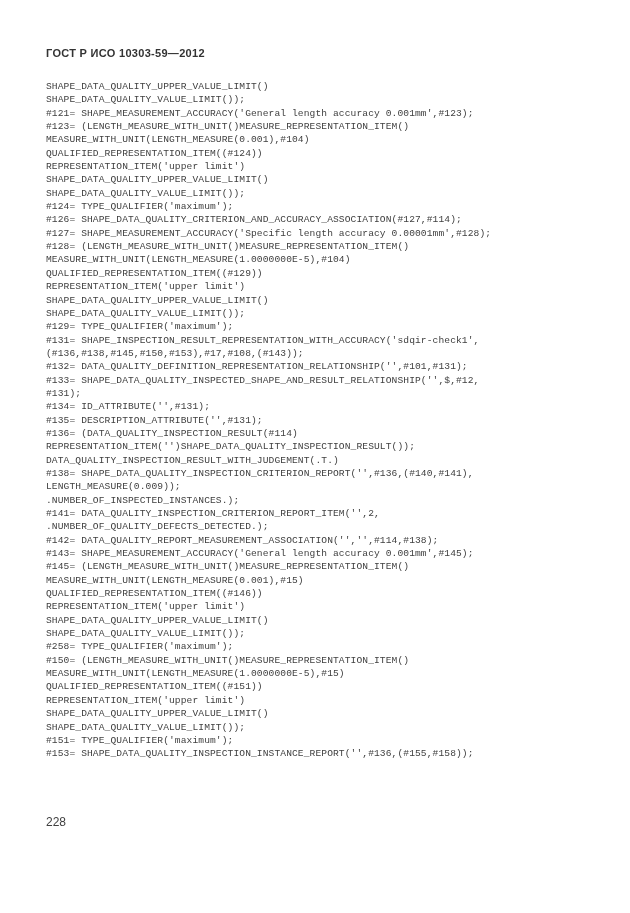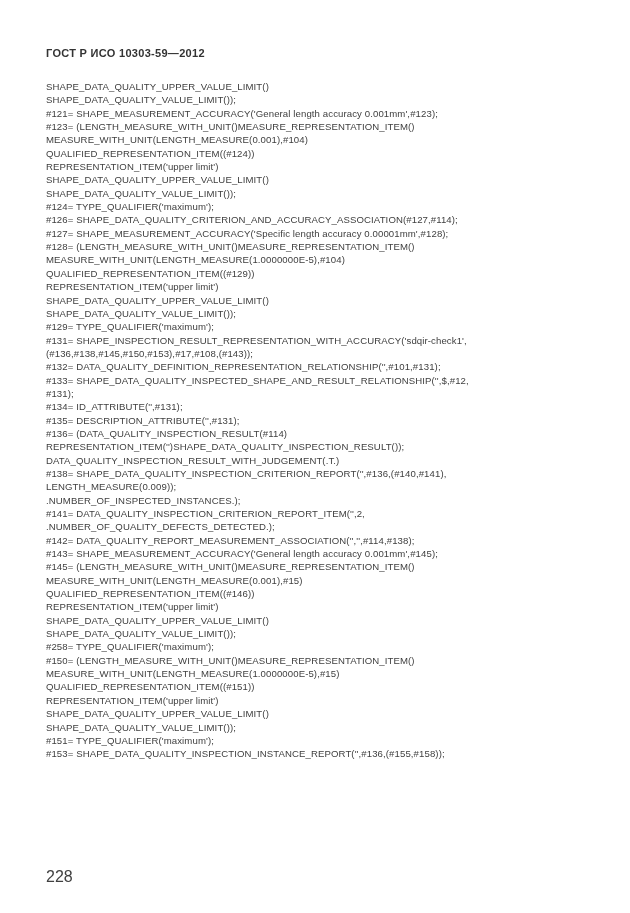--- a/index.html
+++ b/index.html
@@ -31,26 +31,27 @@
     top: 80px;
     width: 545px;
     color: #404040;
     font-size: 9.6px;
     line-height: 13.35px;
     letter-spacing: 0.1px;
   }
   .code-line {
     white-space: pre;
     height: 13.35px;
+    font-family: Liberation Mono, monospace;
   }
   .page-number {
     position: absolute;
     left: 46px;
-    top: 868px;
-    font-size: 16px;
+    top: 815px;
+    font-size: 12px;
     color: #404040;
   }
 </style>
 </head>
 <body>
 
 <div class="page">
   <div class="doc-title">ГОСТ Р ИСО 10303-59—2012</div>
 
   <div class="code-block">

